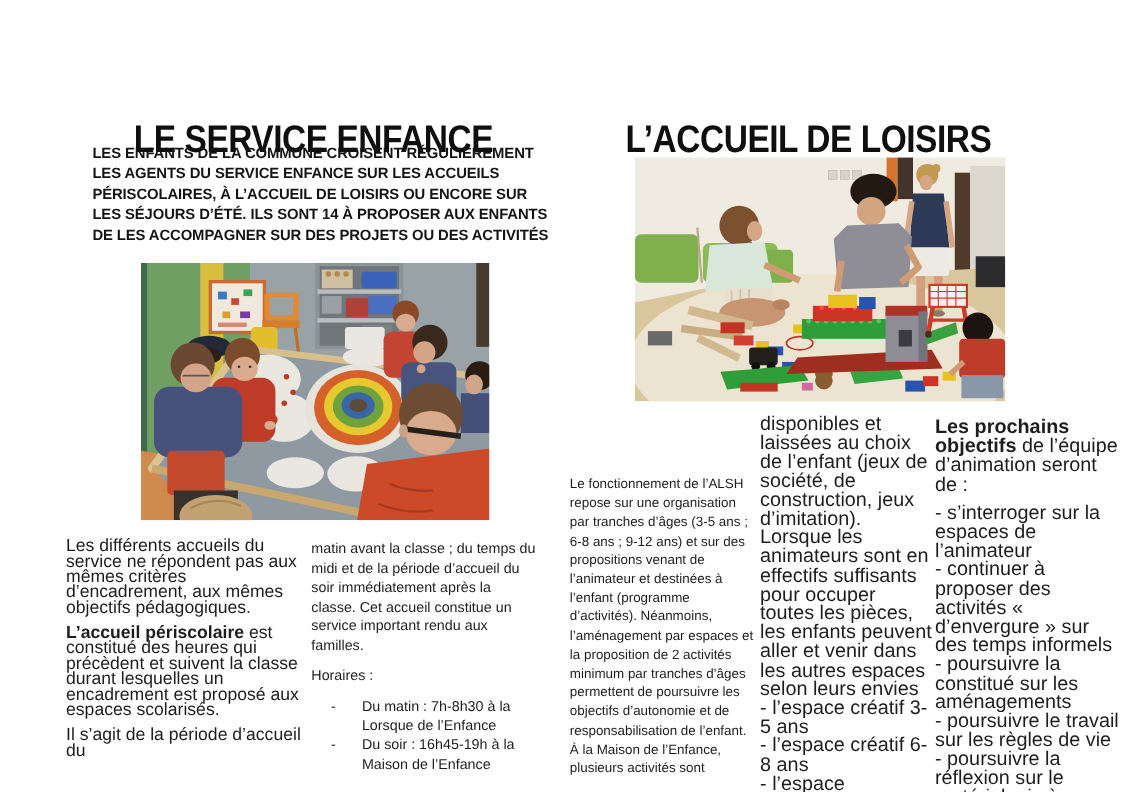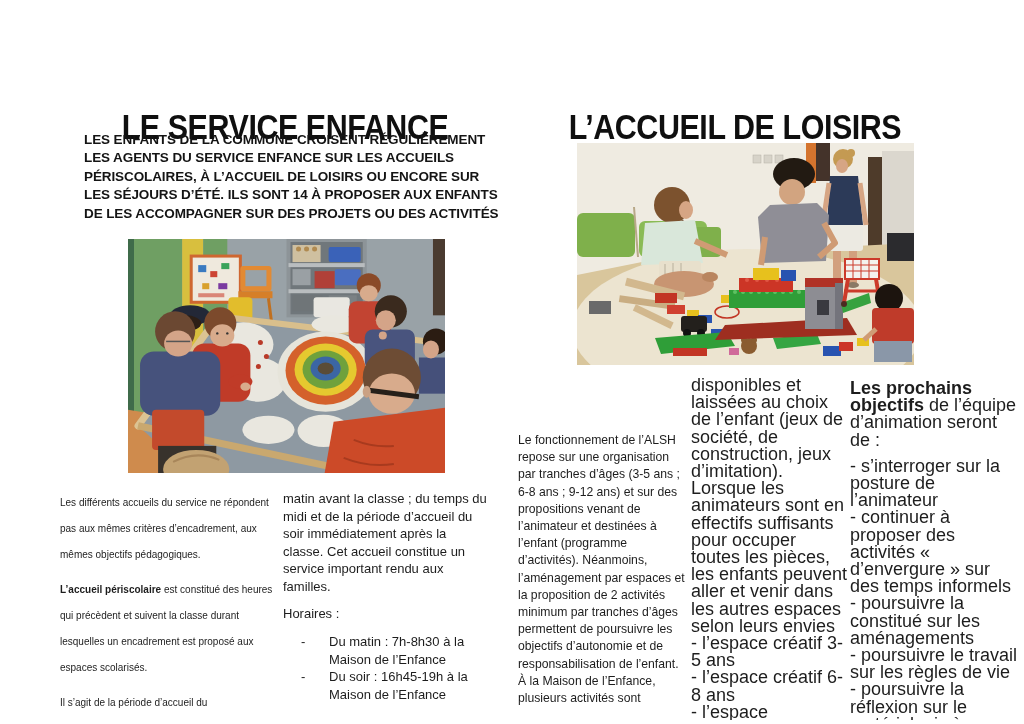--- a/index.html
+++ b/index.html
@@ -20,21 +20,21 @@
     left:84px;top:131px;width:430px;font-weight:bold;font-size:13.5px;
     line-height:18.4px;color:#141414;letter-spacing:-.1px;
   }
   #left-intro div{white-space:nowrap;}
   .photo{overflow:hidden;}
   #left-photo{left:128px;top:239px;width:317px;height:234px;}
   #right-photo{left:577px;top:143px;width:337px;height:222px;}
   .photo svg{display:block;width:100%;height:100%;}
   .bodycol p{margin:0 0 9px 0;}
   .bodycol .tight{margin:0;}
-  #lcol1{left:60px;top:490px;width:218px;font-size:10px;line-height:26px;}
+  #lcol1{left:60px;top:490px;width:218px;font-size:16px;line-height:14px;}
   #lcol2{left:283px;top:490px;width:205px;font-size:13px;line-height:17.6px;}
   #rcol1{left:518px;top:384px;width:168px;font-size:12.2px;line-height:17.2px;margin-top:48px;}
   #rcol2{left:691px;top:377px;width:158px;font-size:18px;line-height:17.2px;}
   #rcol3{left:850px;top:380px;width:168px;font-size:18px;line-height:17.2px;}
   .hb{display:flex;padding-left:18px;margin:0;}
   .hb .dash{width:28px;flex:none;}
   .hb .btxt{flex:1;}
   .hb-group{margin-top:11px;}
   b{font-weight:bold;}
 </style>
@@ -158,21 +158,21 @@
     <p><b>L’accueil périscolaire</b><span> est constitué des heures qui précèdent et suivent la classe durant lesquelles un encadrement est proposé aux espaces scolarisés.</span></p>
     <p>Il s’agit de la période d’accueil du</p>
   </div>
 
   <div class="abs bodycol" id="lcol2">
     <p>matin avant la classe ; du temps du midi et de la période d’accueil du soir immédiatement après la classe. Cet accueil constitue un service important rendu aux familles.</p>
     <p>Horaires :</p>
     <div class="hb-group">
       <div class="hb">
         <span class="dash">-</span>
-        <span class="btxt">Du matin : 7h-8h30 à la Maison de l’Enfance</span>
+        <span class="btxt">Du matin : 7h-8h30 à la Lorsque de l’Enfance</span>
       </div>
       <div class="hb">
         <span class="dash">-</span>
         <span class="btxt">Du soir : 16h45-19h à la Maison de l’Enfance</span>
       </div>
     </div>
   </div>
 
   <h1 class="abs title" id="right-title">L’ACCUEIL DE LOISIRS</h1>
 
@@ -295,20 +295,20 @@
   <div class="abs bodycol" id="rcol2">
     <p class="tight">disponibles et laissées au choix de l’enfant (jeux de société, de construction, jeux d’imitation). Lorsque les animateurs sont en effectifs suffisants pour occuper toutes les pièces, les enfants peuvent aller et venir dans les autres espaces selon leurs envies</p>
     <div>- l’espace créatif 3-5 ans</div>
     <div>- l’espace créatif 6-8 ans</div>
     <div>- l’espace bibliothèque</div>
     <div>- les espaces extérieurs</div>
   </div>
 
   <div class="abs bodycol" id="rcol3">
     <p><b>Les prochains objectifs</b><span> de l’équipe d’animation seront de :</span></p>
-    <div>- s’interroger sur la posture de l’animateur</div>
+    <div>- s’interroger sur la espaces de l’animateur</div>
     <div>- continuer à proposer des activités « d’envergure » sur des temps informels</div>
     <div>- poursuivre la constitué sur les aménagements</div>
     <div>- poursuivre le travail sur les règles de vie</div>
     <div>- poursuivre la réflexion sur le matériel mis à disposition et le rangement</div>
   </div>
 
 </div>
 
 </body></html>

